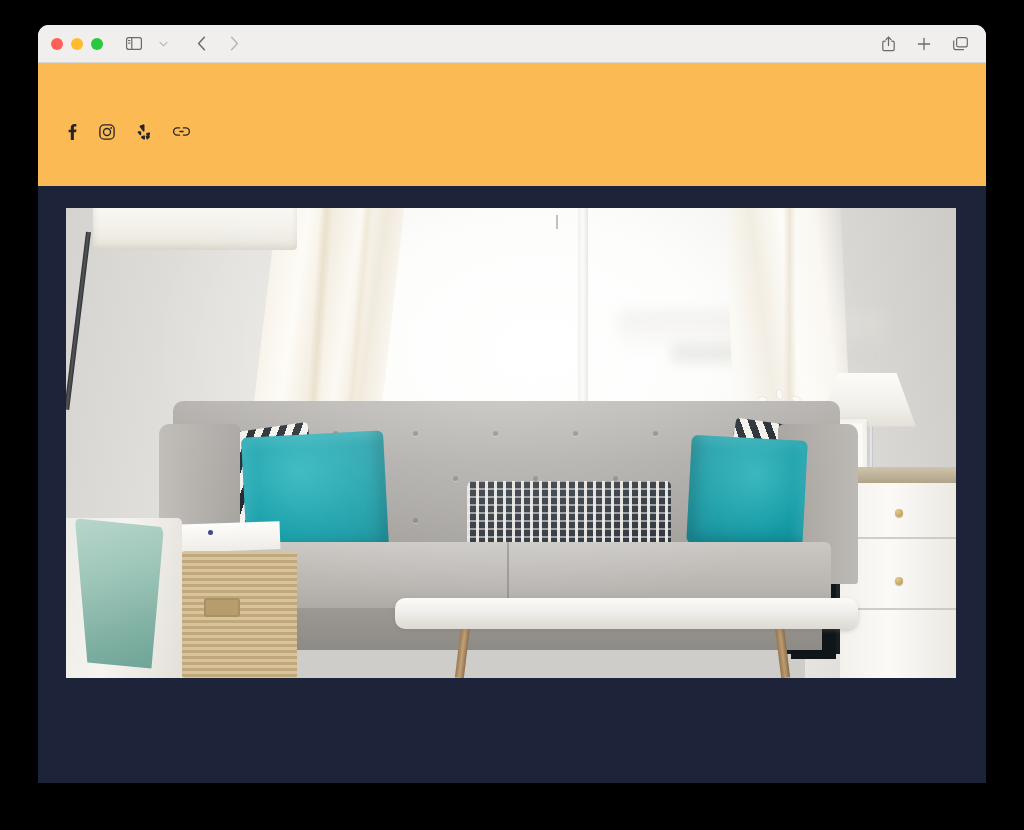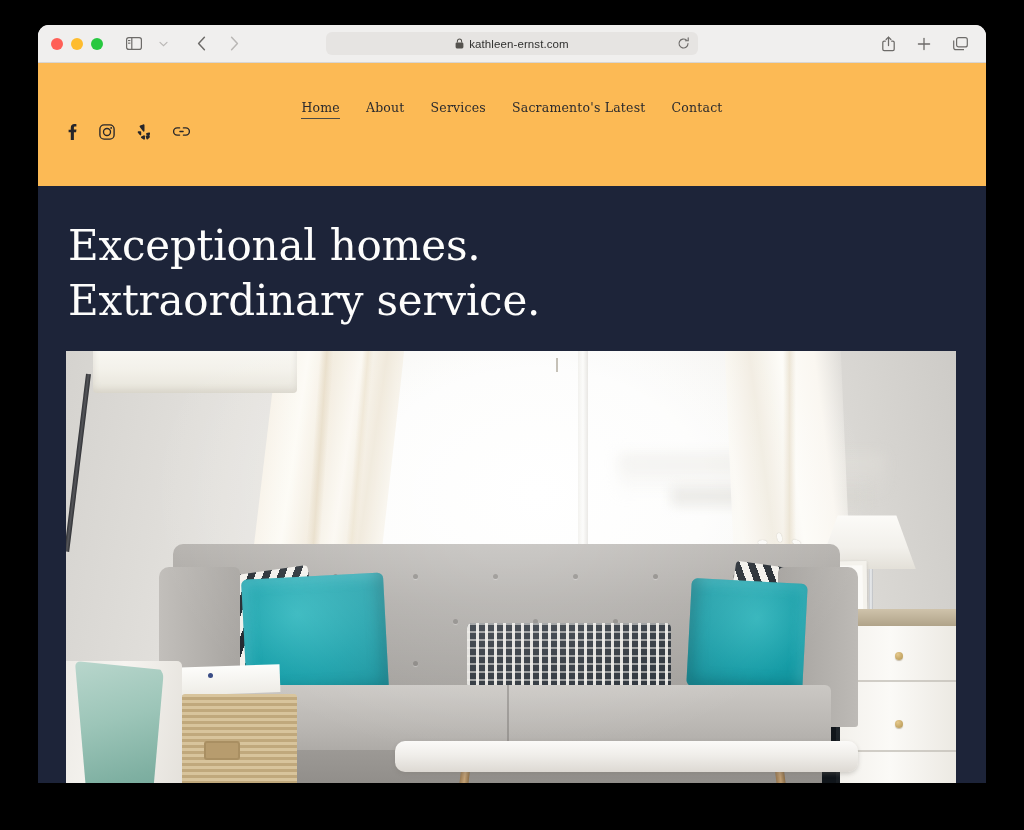--- a/index.html
+++ b/index.html
@@ -394,35 +394,20 @@
           <polyline points="7.4,1.2 1.6,7.5 7.4,13.8"></polyline>
         </svg>
       </span>
       <span class="tb-btn dim">
         <svg width="9" height="15" viewBox="0 0 9 15" fill="none" stroke="currentColor" stroke-width="1.5" stroke-linecap="round" stroke-linejoin="round">
           <polyline points="1.6,1.2 7.4,7.5 1.6,13.8"></polyline>
         </svg>
       </span>
     </div>
 
-    <div id="url-field">
-      <span id="lock-icon">
-        <svg width="9" height="11" viewBox="0 0 9 11" fill="none" stroke="currentColor" stroke-width="1.05">
-          <rect x="0.6" y="4.4" width="7.8" height="6" rx="1.3" fill="currentColor" stroke="none"></rect>
-          <path d="M2.4 4.4 V3.0 a2.1 2.1 0 0 1 4.2 0 V4.4"></path>
-        </svg>
-      </span>
-      <span id="url-text">kathleen-ernst.com</span>
-      <span id="reload-btn">
-        <svg width="13" height="13" viewBox="0 0 13 13" fill="none" stroke="currentColor" stroke-width="1.15" stroke-linecap="round">
-          <path d="M11 6.5a4.5 4.5 0 1 1-1.5-3.35"></path>
-          <polyline points="11.2,0.9 11.2,3.7 8.4,3.7"></polyline>
-        </svg>
-      </span>
-    </div>
 
     <div id="toolbar-right">
       <span class="tb-btn">
         <svg width="13" height="16" viewBox="0 0 13 16" fill="none" stroke="currentColor" stroke-width="1.25" stroke-linecap="round" stroke-linejoin="round">
           <path d="M3.3 5.2 H2.2 a1.4 1.4 0 0 0-1.4 1.4 V13.3 a1.4 1.4 0 0 0 1.4 1.4 H10.8 a1.4 1.4 0 0 0 1.4-1.4 V6.6 a1.4 1.4 0 0 0-1.4-1.4 H9.7"></path>
           <line x1="6.5" y1="1.1" x2="6.5" y2="9.6"></line>
           <polyline points="4.1,3.5 6.5,1.1 8.9,3.5"></polyline>
         </svg>
       </span>
       <span class="tb-btn">
@@ -469,33 +454,22 @@
         <a class="soc">
           <svg width="17" height="11" viewBox="0 0 17 11" fill="none" stroke="currentColor" stroke-width="1.35" stroke-linecap="round">
             <path d="M6.9 5.5H10.1"></path>
             <path d="M6.6 1.9H4.2a3.6 3.6 0 0 0 0 7.2h2.4"></path>
             <path d="M10.4 1.9h2.4a3.6 3.6 0 0 1 0 7.2h-2.4"></path>
           </svg>
         </a>
       </div>
 
 
-      <nav id="main-nav">
-        <a class="nav-link active">Home</a>
-        <a class="nav-link">About</a>
-        <a class="nav-link">Services</a>
-        <a class="nav-link">Sacramento's Latest</a>
-        <a class="nav-link">Contact</a>
-      </nav>
     </header>
 
-    <section id="hero">
-      <div id="hero-line1">Exceptional homes.</div>
-      <div id="hero-line2">Extraordinary service.</div>
-    </section>
 
     <div id="hero-photo-wrap">
       <div id="hero-photo">
 
         <div class="ph" id="wall-left"></div>
         <div class="ph" id="wall-right"></div>
         <div class="ph" id="window-bright"></div>
         <div class="ph" id="window-blur1"></div>
         <div class="ph" id="window-blur2"></div>
         <div class="ph" id="window-mullion"></div>

